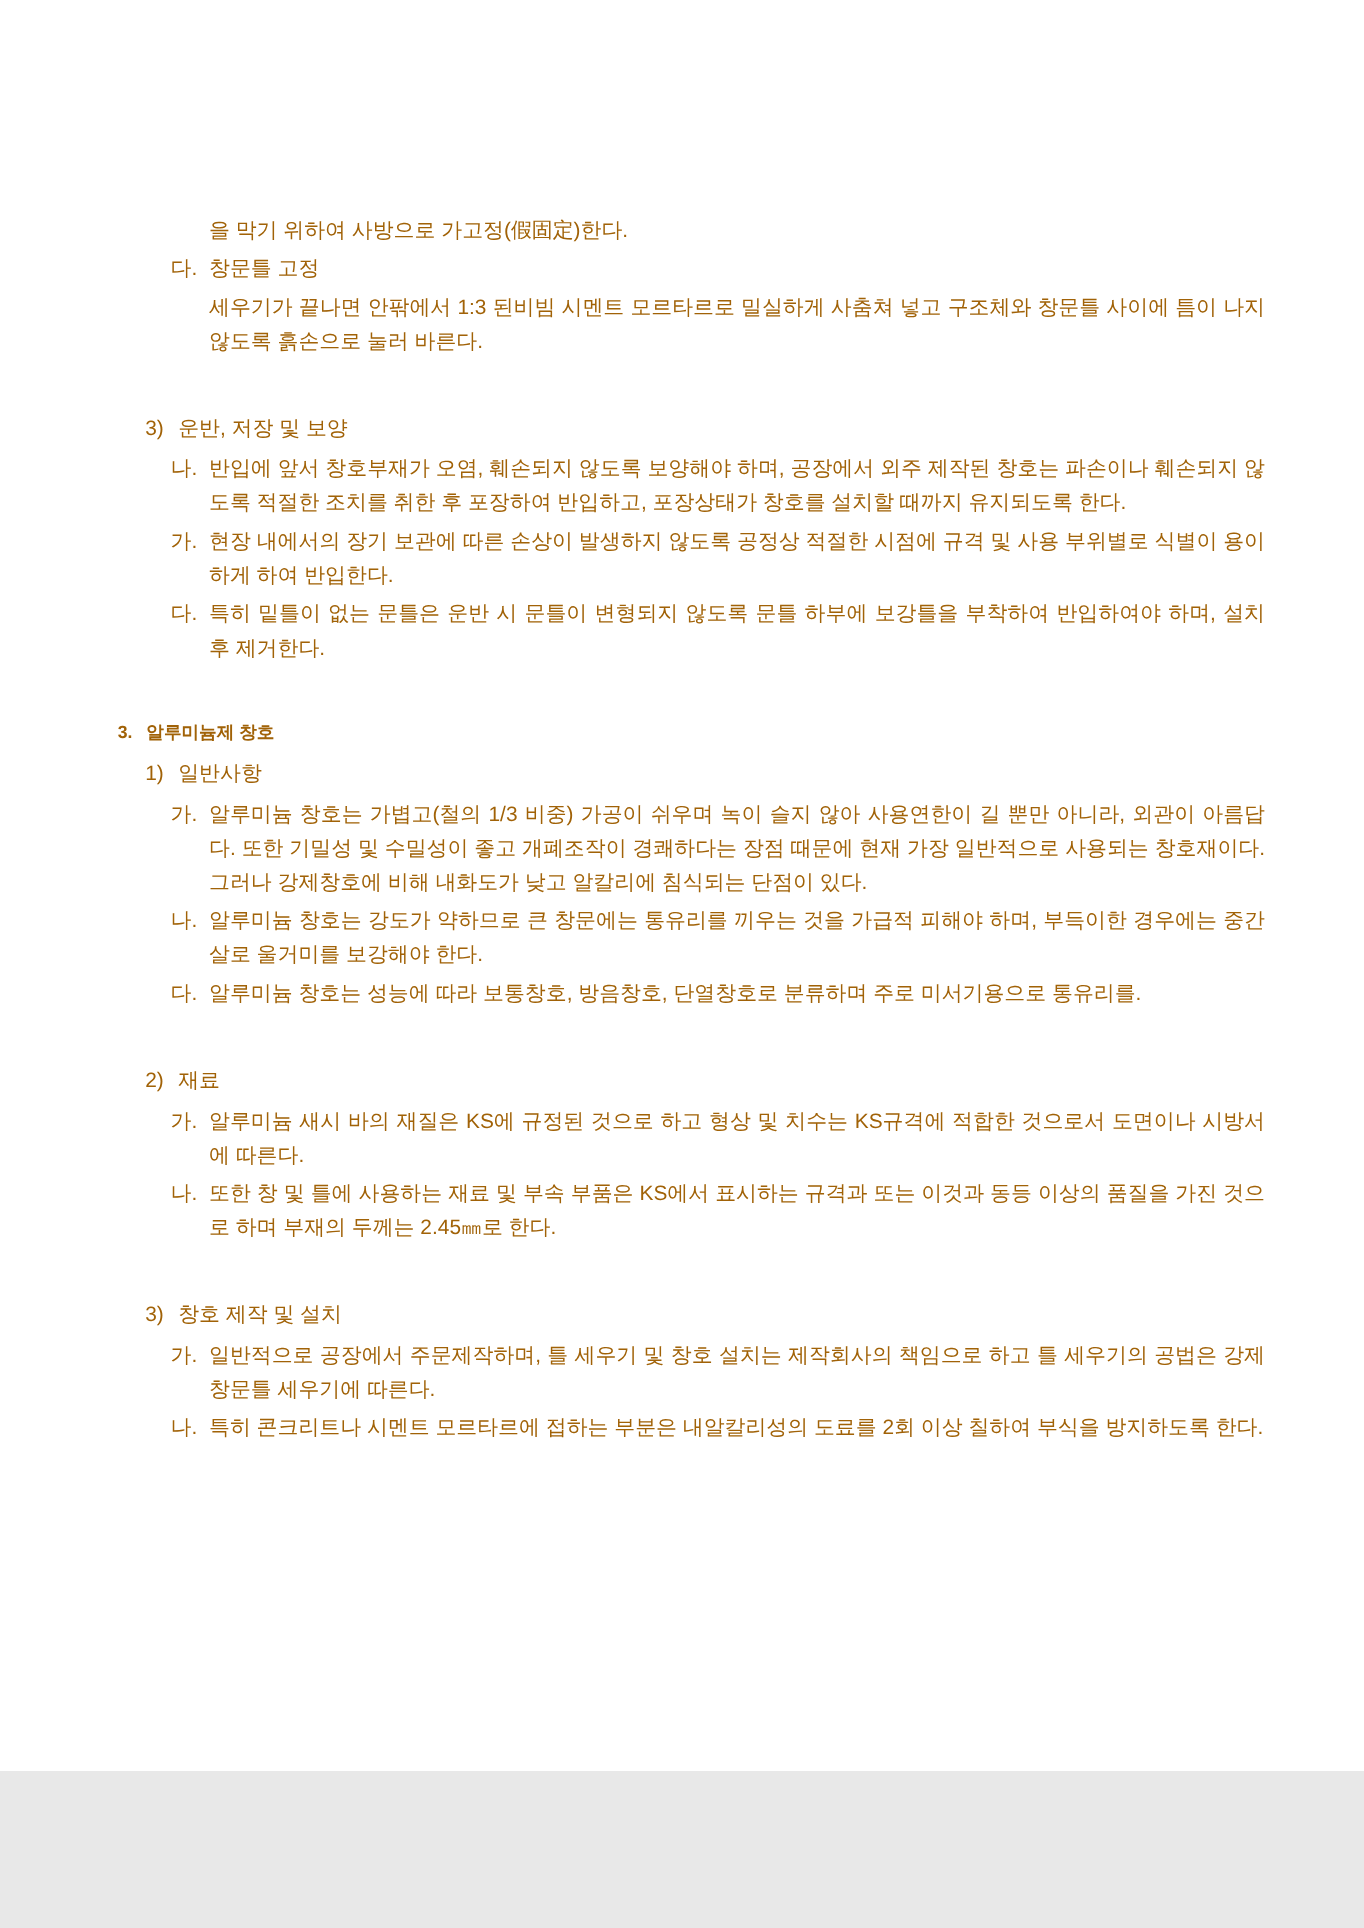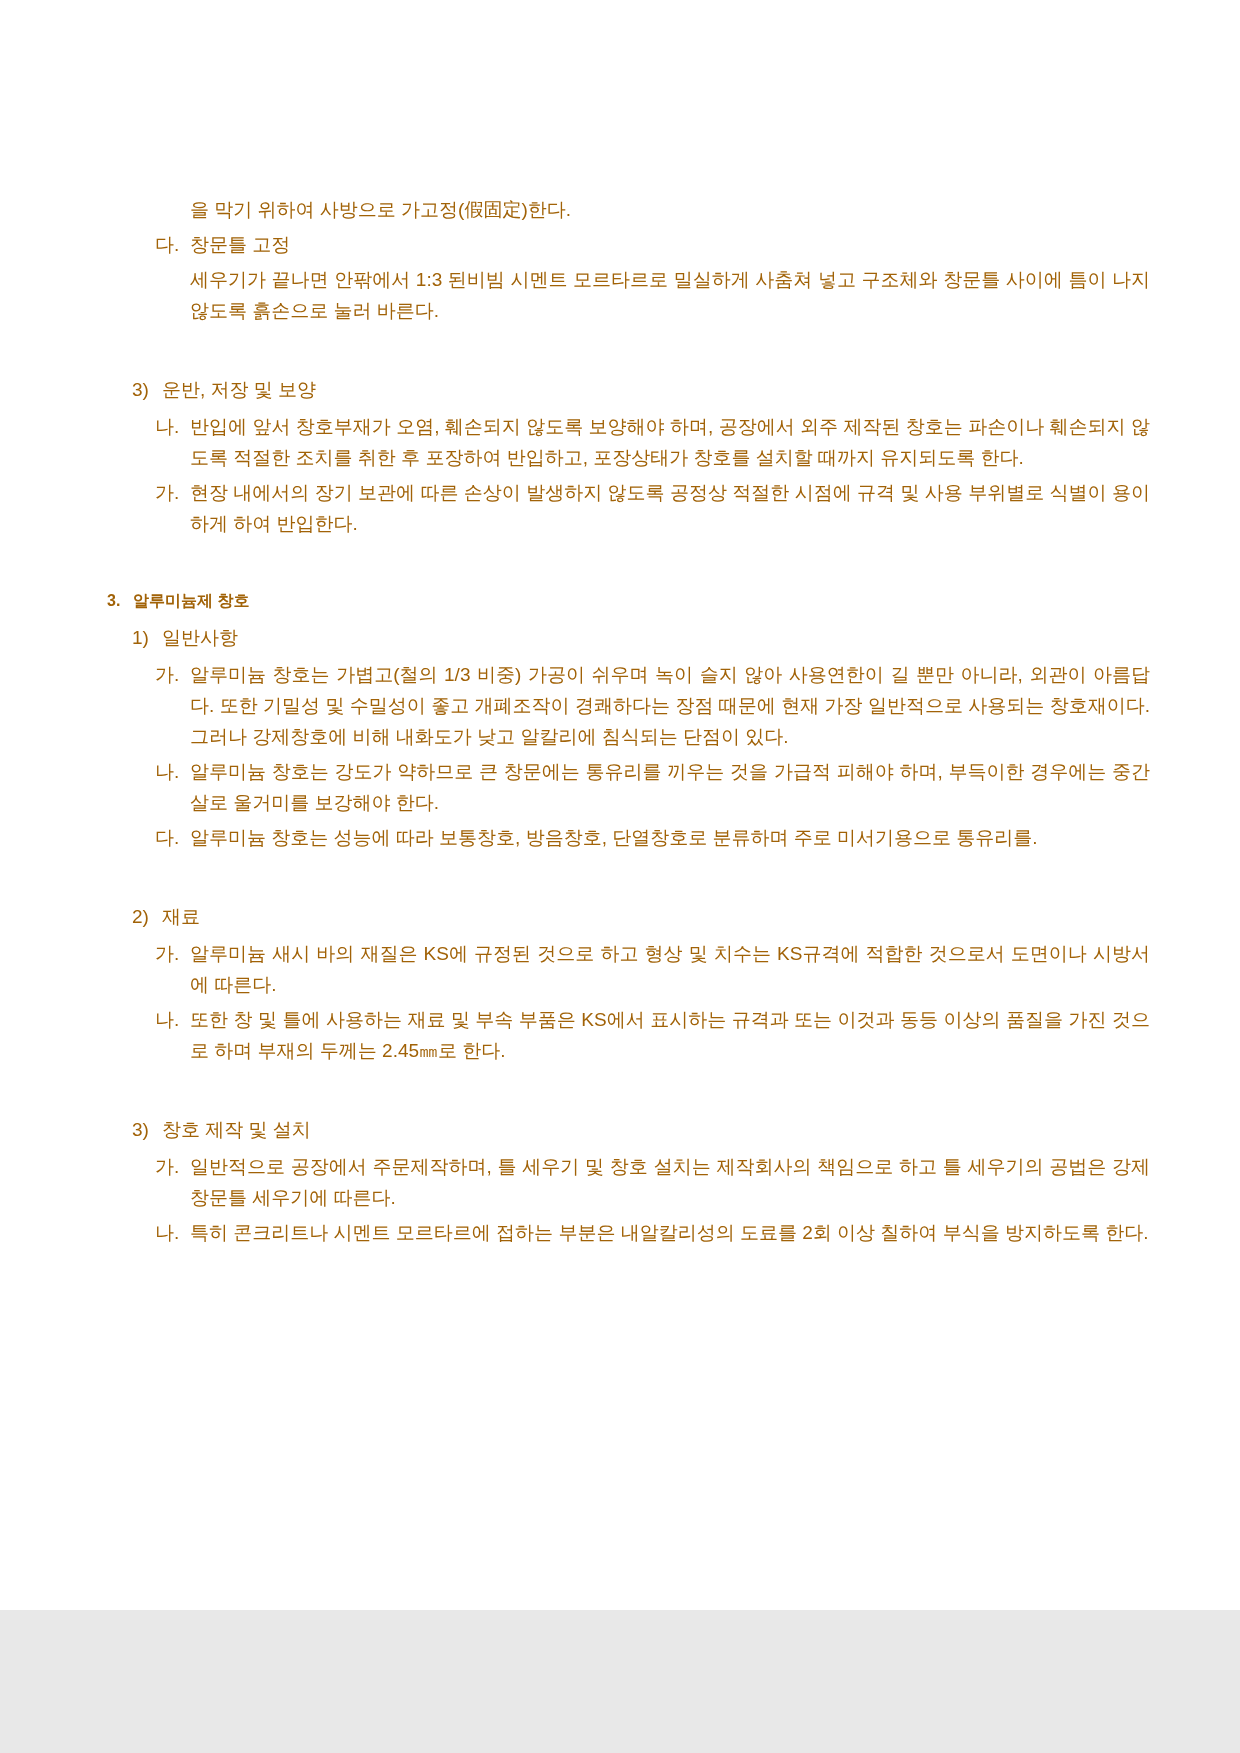--- a/index.html
+++ b/index.html
@@ -66,20 +66,21 @@
     <p class="item mb4"><span class="lbl">다.</span><span>창문틀 고정</span></p>
 
     <p class="cont">세우기가 끝나면 안팎에서 1:3 된비빔 시멘트 모르타르로 밀실하게 사춤쳐 넣고 구조체와 창문틀 사이에 틈이 나지 않도록 흙손으로 눌러 바른다.</p>
 
     <p class="lvl1 gap-group mb6"><span class="lbl">3)</span><span>운반, 저장 및 보양</span></p>
 
     <p class="item mb4"><span class="lbl">나.</span><span>반입에 앞서 창호부재가 오염, 훼손되지 않도록 보양해야 하며, 공장에서 외주 제작된 창호는 파손이나 훼손되지 않도록 적절한 조치를 취한 후 포장하여 반입하고, 포장상태가 창호를 설치할 때까지 유지되도록 한다.</span></p>
 
     <p class="item mb4"><span class="lbl">가.</span><span>현장 내에서의 장기 보관에 따른 손상이 발생하지 않도록 공정상 적절한 시점에 규격 및 사용 부위별로 식별이 용이하게 하여 반입한다.</span></p>
 
+    <p class="item"><span class="lbl">다.</span><span>특히 밑틀이 없는 문틀은 운반 시 문틀이 변형되지 않도록 문틀 하부에 보강틀을 부착하여 반입하여야 하며, 설치 후 제거한다.</span></p>
 
     <p class="sect gap-sect mb6"><span class="lbl">3.</span><span>알루미늄제 창호</span></p>
 
     <p class="lvl1 mb6"><span class="lbl">1)</span><span>일반사항</span></p>
 
     <p class="item mb4"><span class="lbl">가.</span><span>알루미늄 창호는 가볍고(철의 1/3 비중) 가공이 쉬우며 녹이 슬지 않아 사용연한이 길 뿐만 아니라, 외관이 아름답다. 또한 기밀성 및 수밀성이 좋고 개폐조작이 경쾌하다는 장점 때문에 현재 가장 일반적으로 사용되는 창호재이다. 그러나 강제창호에 비해 내화도가 낮고 알칼리에 침식되는 단점이 있다.</span></p>
 
     <p class="item mb4"><span class="lbl">나.</span><span>알루미늄 창호는 강도가 약하므로 큰 창문에는 통유리를 끼우는 것을 가급적 피해야 하며, 부득이한 경우에는 중간 살로 울거미를 보강해야 한다.</span></p>
 
     <p class="item"><span class="lbl">다.</span><span>알루미늄 창호는 성능에 따라 보통창호, 방음창호, 단열창호로 분류하며 주로 미서기용으로 통유리를.</span></p>

